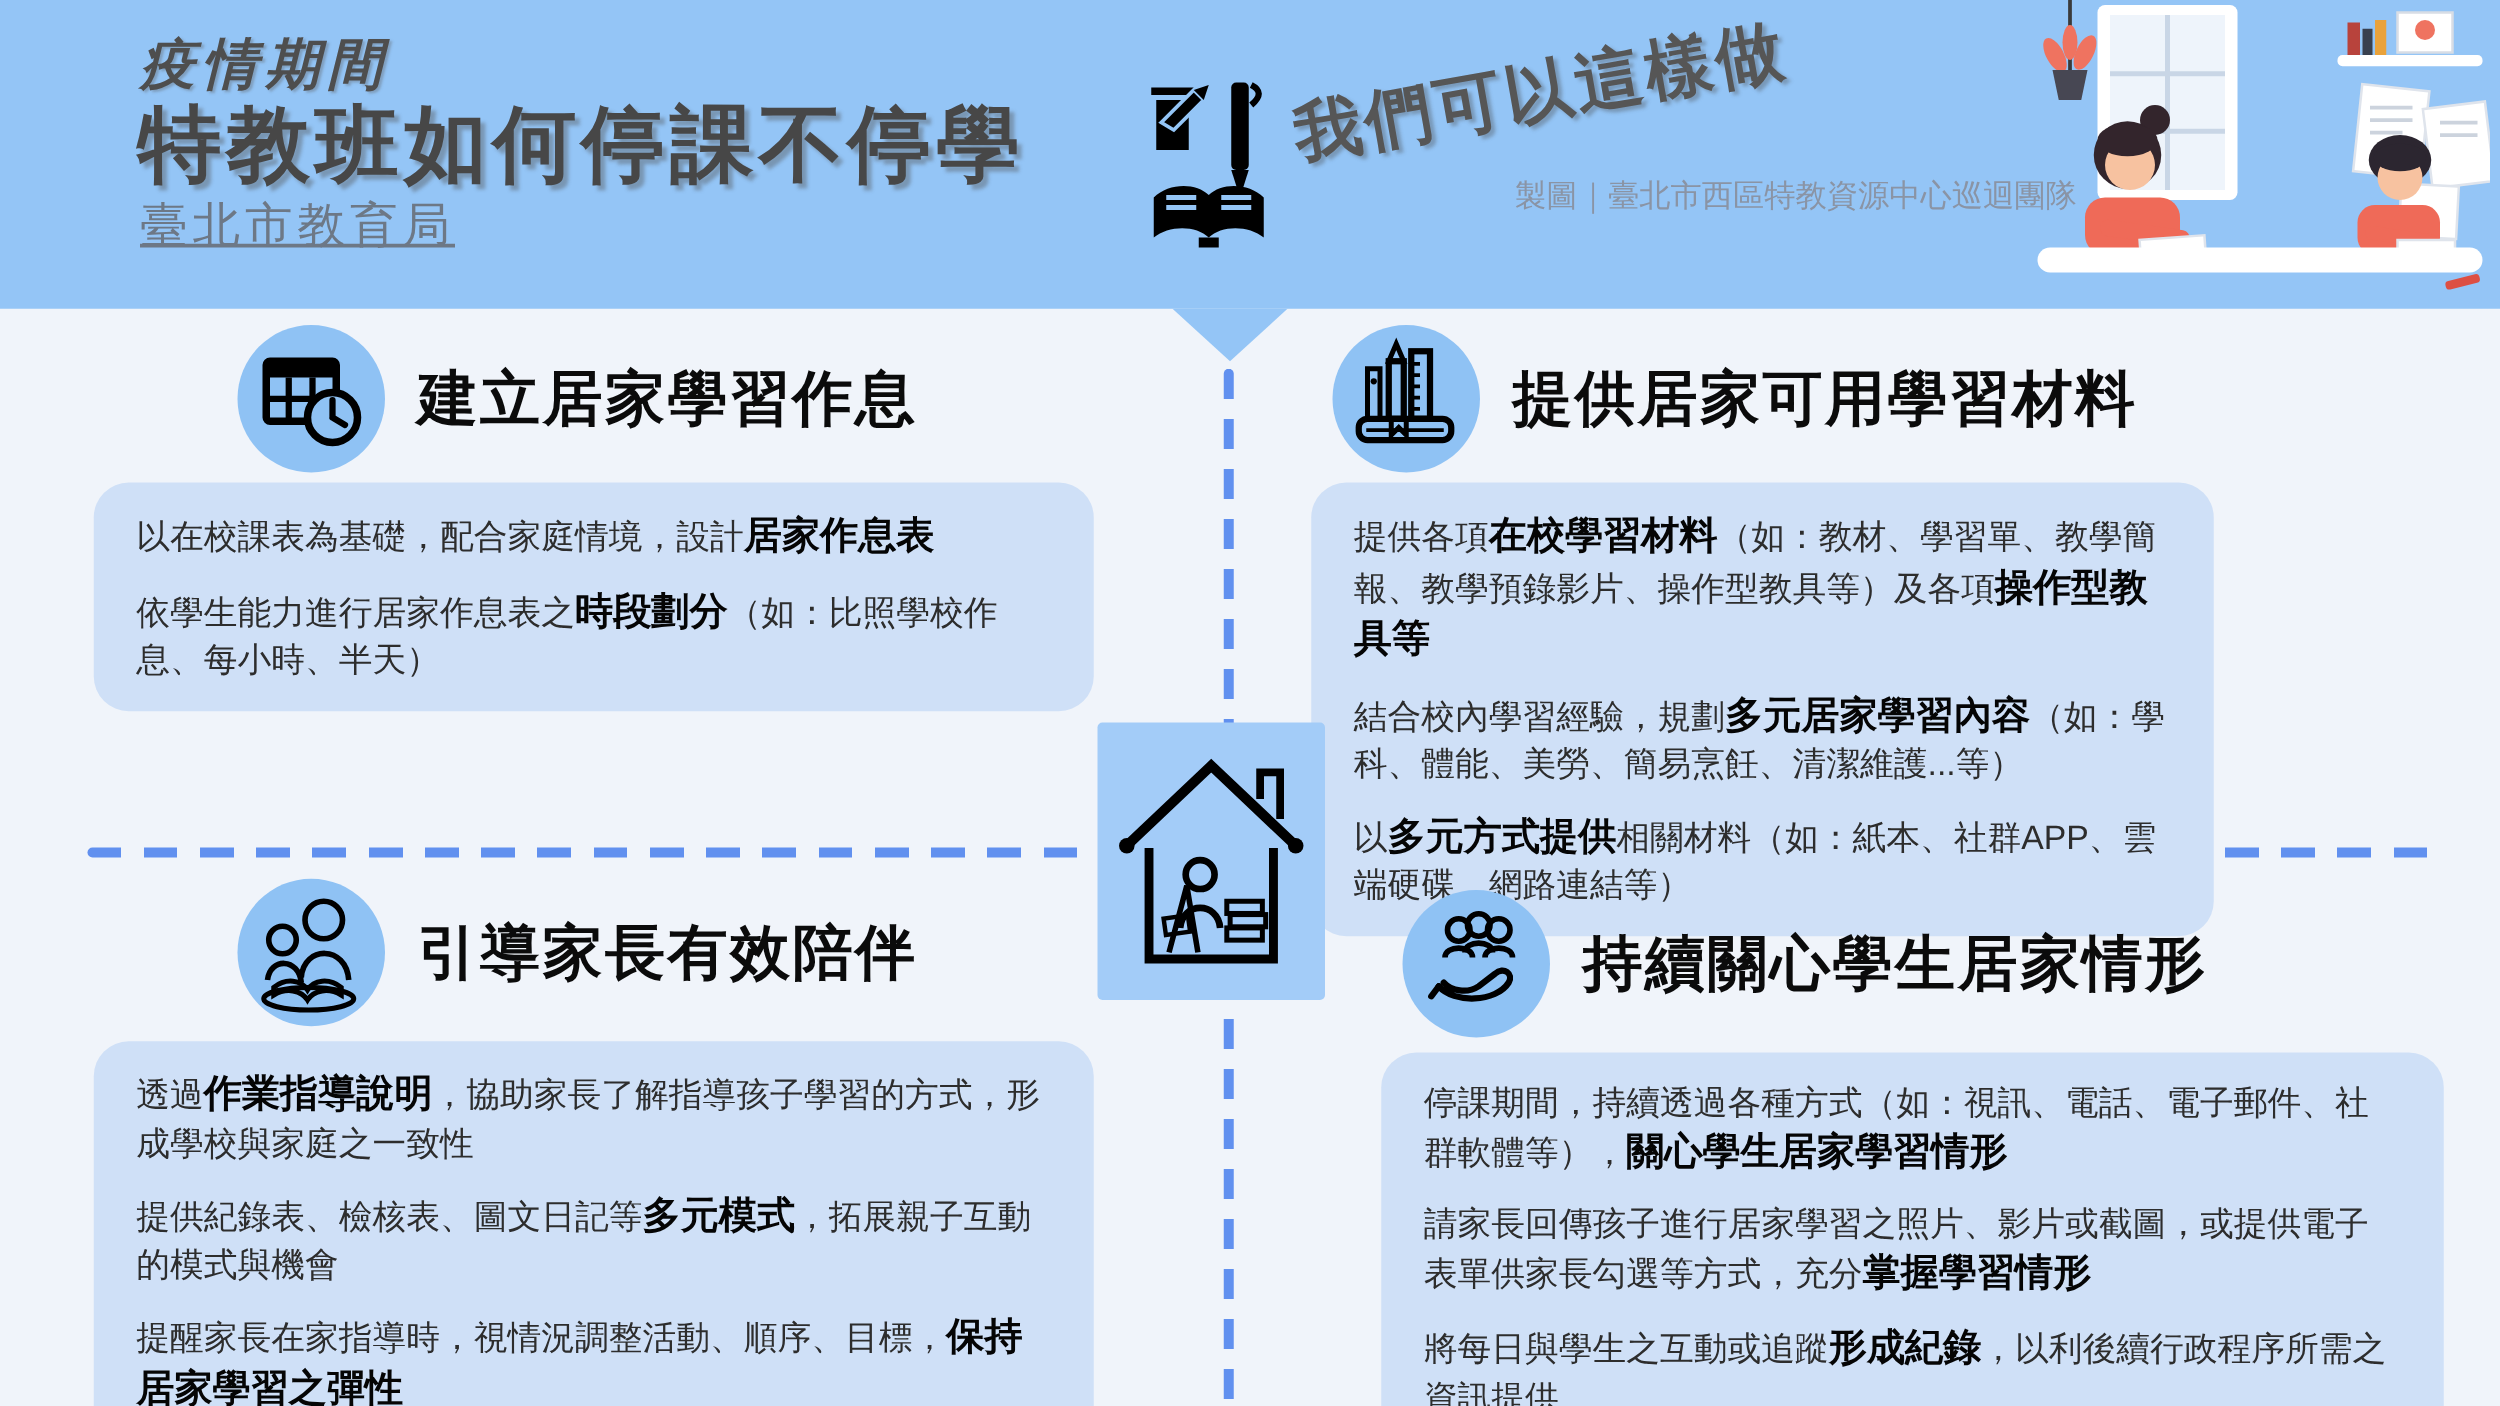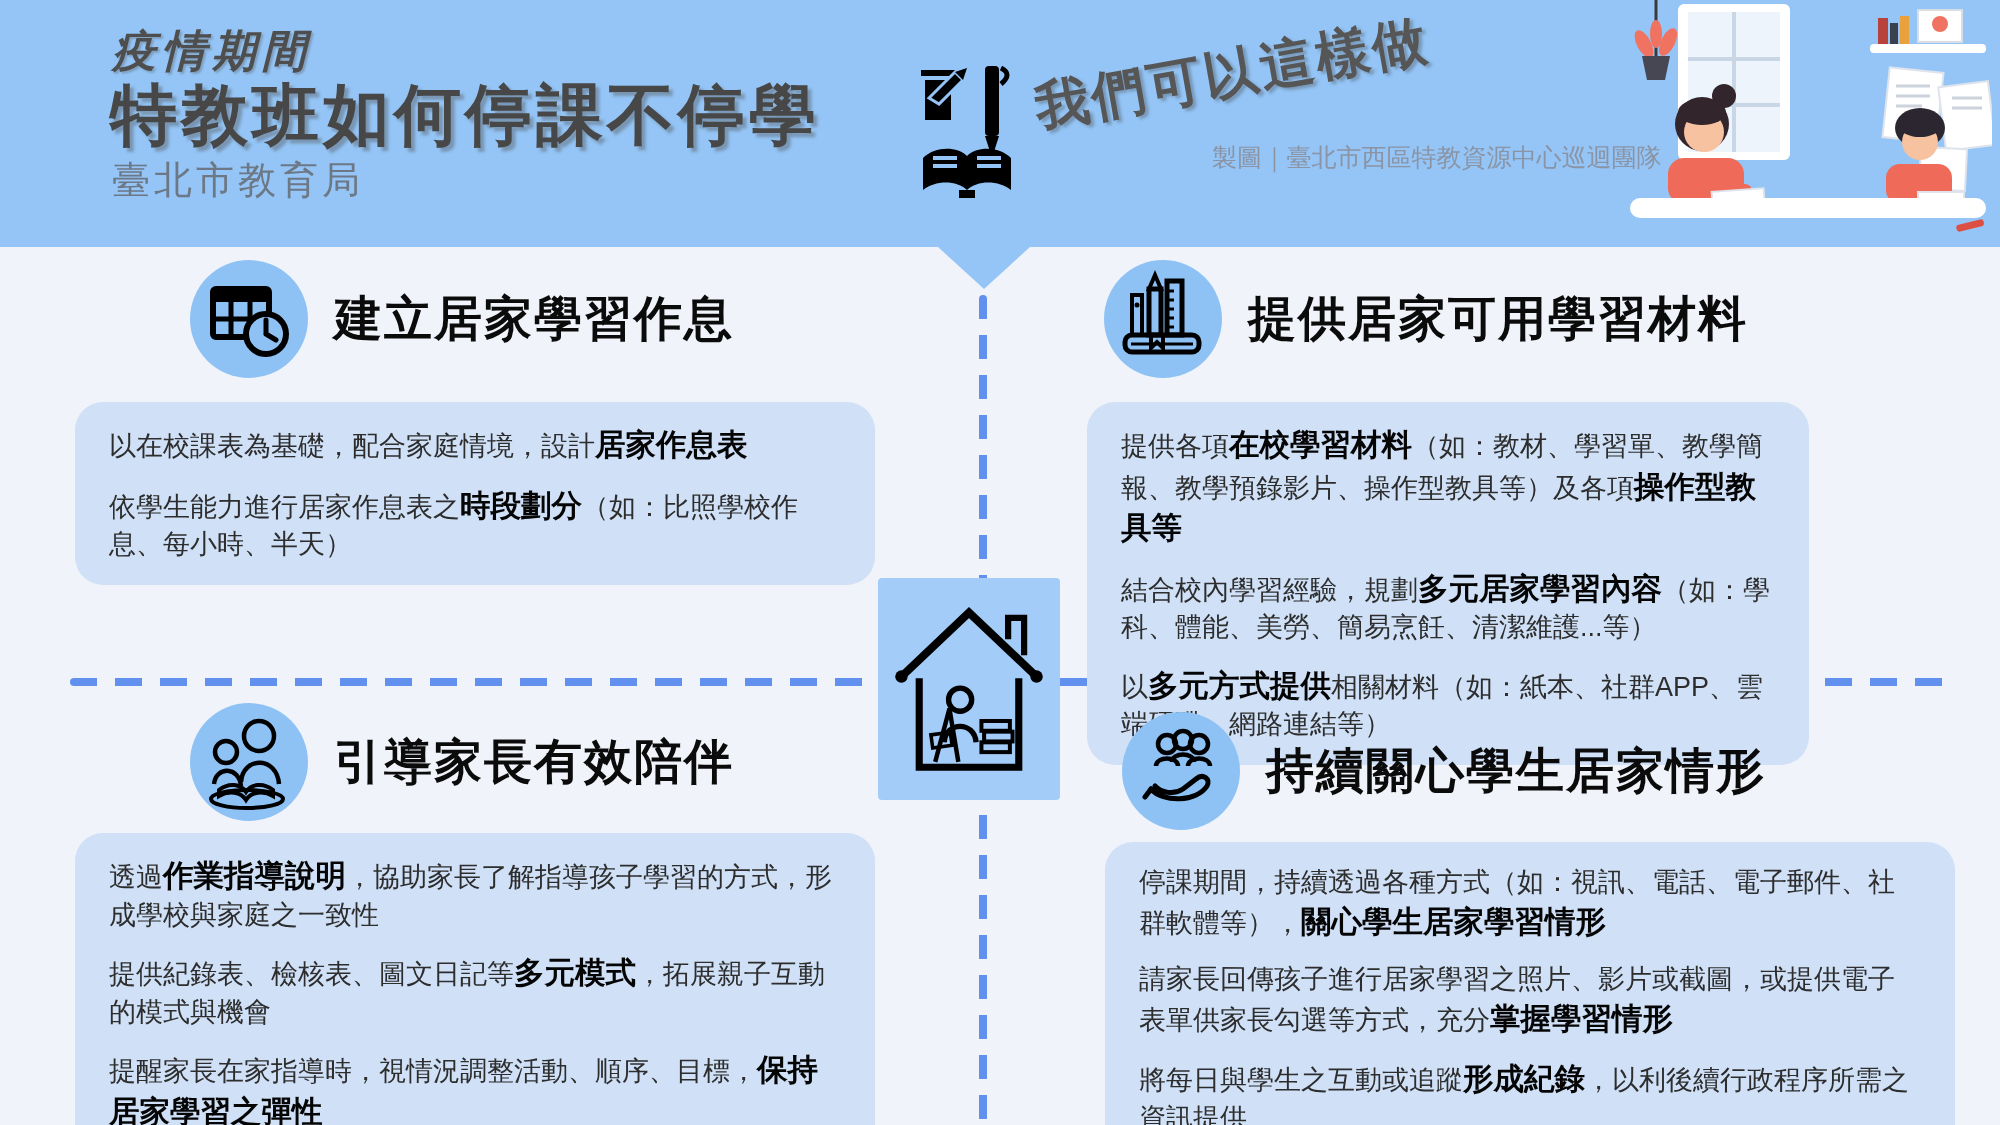--- a/index.html
+++ b/index.html
@@ -17,47 +17,47 @@
   
   .header{position:absolute;left:0;top:0;width:2000px;height:247px;background:var(--header-bg);}
   .header-notch{position:absolute;left:938px;top:247px;width:0;height:0;
     border-left:46px solid transparent;border-right:46px solid transparent;
     border-top:42px solid var(--header-bg);}
   .kicker{position:absolute;left:112px;top:22px;font-size:44px;font-weight:700;color:#4e4e4e;
     letter-spacing:6px;text-shadow:2px 2px 2px rgba(90,90,90,.35);font-style:italic;}
   .main-title{position:absolute;left:110px;top:70px;font-size:67px;font-weight:800;color:#474747;
     letter-spacing:4px;text-shadow:4px 4px 3px rgba(80,80,80,.4);}
   .subtitle{position:absolute;left:112px;top:155px;font-size:38px;font-weight:500;color:#6d7886;
-    letter-spacing:4px;}
+    letter-spacing:4px;text-decoration:underline;}
   .tagline{position:absolute;left:1042px;top:72px;width:360px;font-size:54px;font-weight:800;
     color:#565656;letter-spacing:3px;transform:rotate(-10deg);transform-origin:left bottom;
     text-shadow:3px 3px 3px rgba(70,70,70,.35);white-space:nowrap;}
   .credits{position:absolute;left:1212px;top:140px;font-size:25px;line-height:35px;color:#8a94a5;}
   .header-icon{position:absolute;left:915px;top:62px;}
   
   .vline{position:absolute;left:979px;top:295px;bottom:0;width:8px;border-radius:4px;
     background:repeating-linear-gradient(to bottom,var(--dash) 0 24px,transparent 24px 40px);}
   .hline{position:absolute;left:70px;right:50px;top:678px;height:8px;border-radius:4px;
     background:repeating-linear-gradient(to right,var(--dash) 0 27px,transparent 27px 45px);}
   
   .house-tile{position:absolute;left:878px;top:578px;width:182px;height:222px;
     background:var(--tile-bg);border-radius:4px;display:flex;align-items:center;justify-content:center;}
   
   .quad{position:absolute;}
   .q-tl{left:75px;top:260px;width:800px;}
-  .q-tr{left:1087px;top:260px;width:722px;}
+  .q-tr{left:1049px;top:260px;width:722px;}
   .q-bl{left:75px;top:703px;width:800px;}
   .q-br{left:1105px;top:712px;width:850px;}
   .quad-head{display:flex;align-items:center;gap:26px;}
   .q-tl .quad-head,.q-bl .quad-head{padding-left:115px;}
   .q-tr .quad-head,.q-br .quad-head{padding-left:17px;}
   .icon-circle{width:118px;height:118px;border-radius:50%;background:var(--circle-bg);
     flex:0 0 auto;display:flex;align-items:center;justify-content:center;}
   .quad-head h2{margin:0;font-size:48px;font-weight:800;color:#0b0b0b;letter-spacing:2px;white-space:nowrap;}
-  .quad-box{margin-top:24px;background:var(--box-bg);border-radius:28px;padding:22px 34px;
+  .quad-box{margin-top:8px;background:var(--box-bg);border-radius:28px;padding:22px 34px;
     font-size:27px;line-height:1.36;color:#2d2d2d;}
   .q-bl .quad-box,.q-br .quad-box{margin-top:12px;}
   .quad-box p{margin:0 0 19px 0;}
   .quad-box p:last-child{margin-bottom:0;}
   .b{font-weight:800;font-size:1.13em;color:#050505;}
   
   .kids-illustration{position:absolute;left:1620px;top:0;}
   svg{display:block;}
 </style>
 </head>

